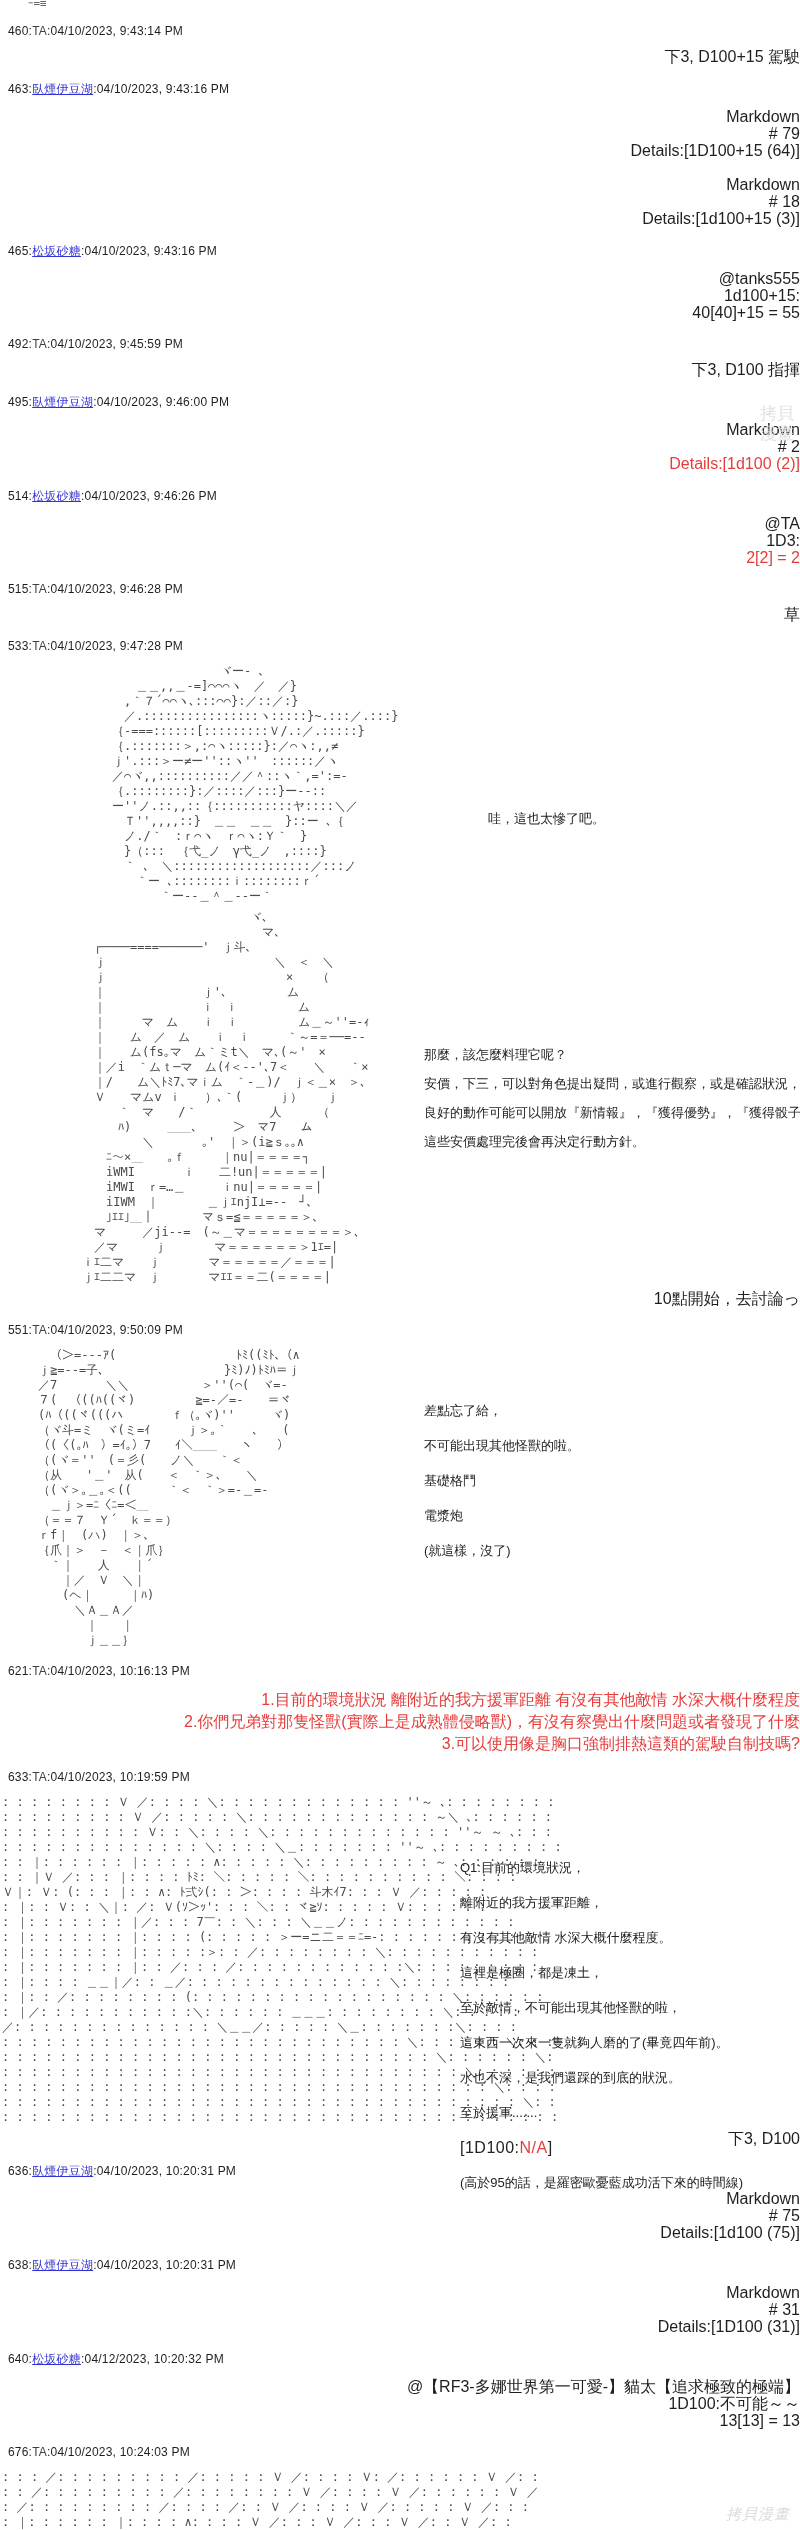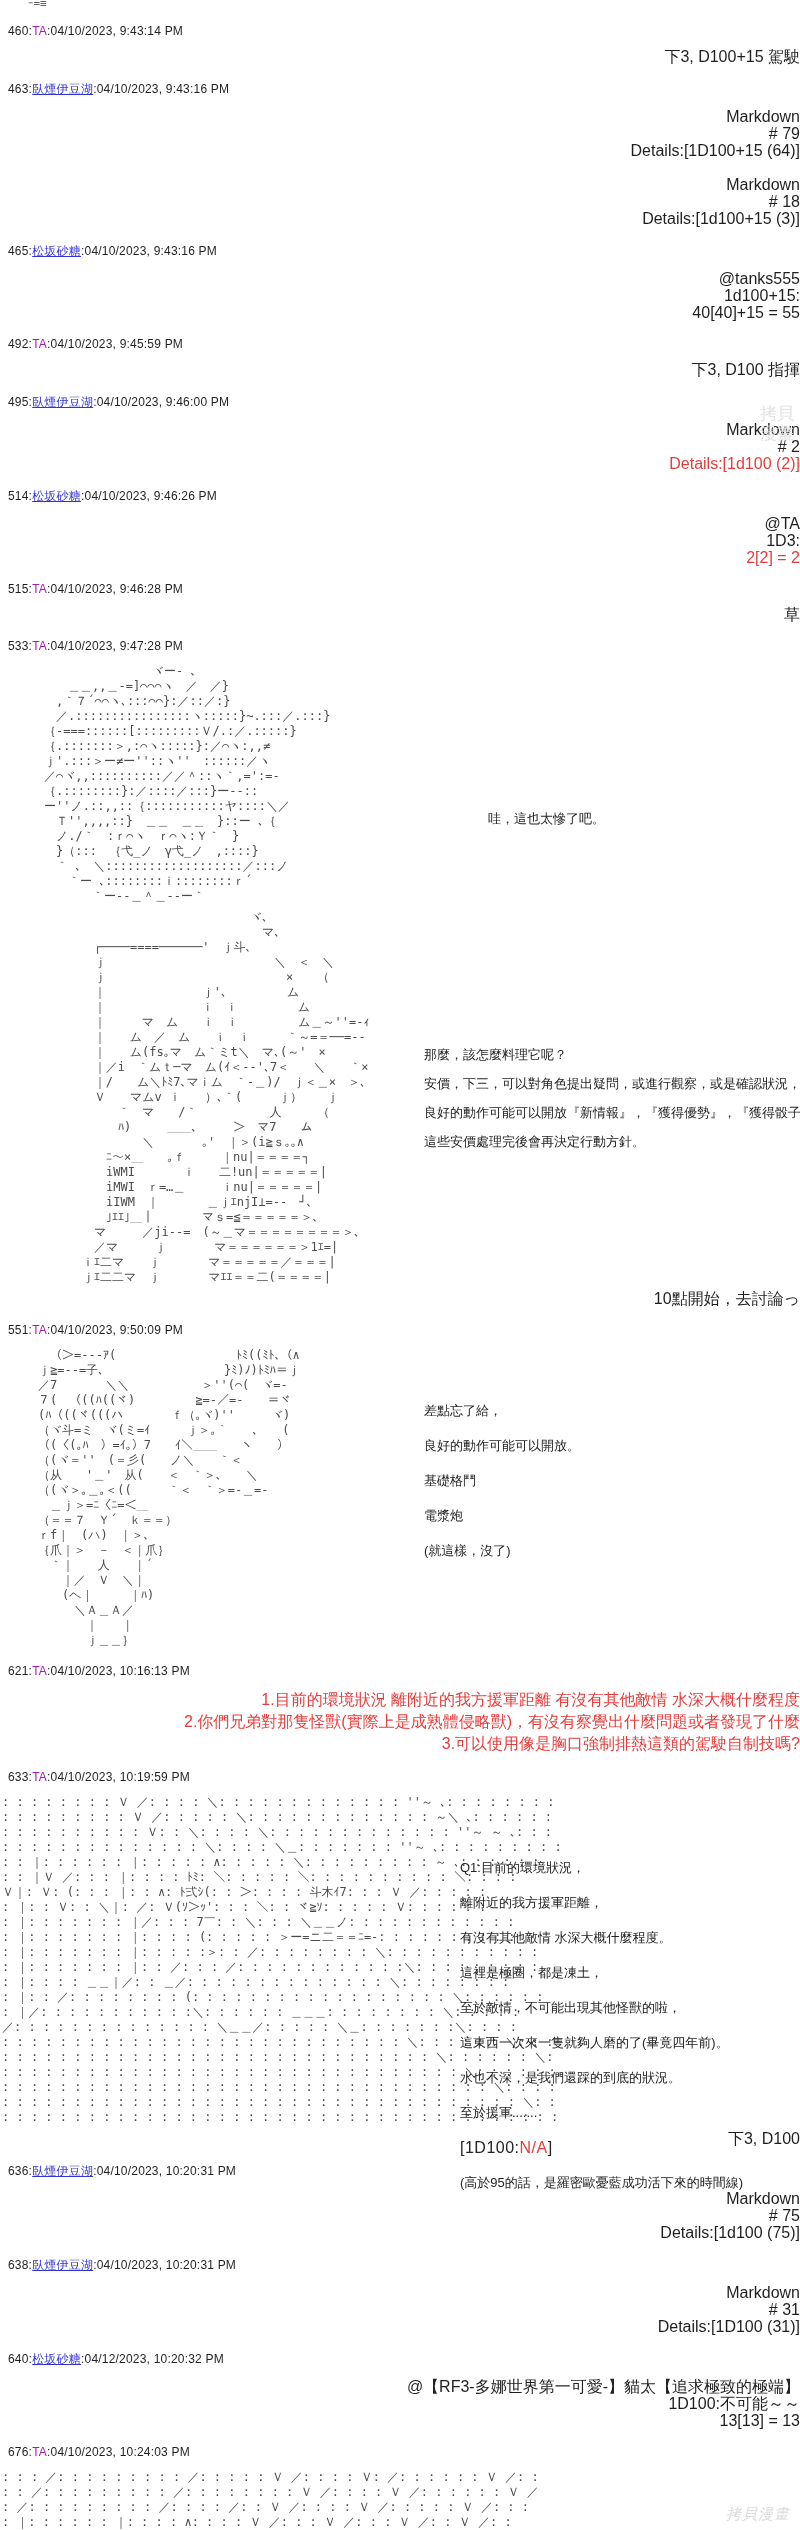--- a/index.html
+++ b/index.html
@@ -1,28 +1,28 @@
 <!DOCTYPE html>
 <html><head>
 <meta charset="utf-8">
 <style>
   html,body{margin:0;padding:0;background:#ffffff;}
   body{font-family:"Liberation Sans",sans-serif;color:#1f1f1f;}
   .page{position:relative;width:800px;height:2530px;overflow:hidden;background:#fff;}
   .top-remnant{font-family:"DejaVu Sans Mono",monospace;font-size:11px;color:#666;margin:0 0 2px 28px;line-height:8px;}
   .post{margin:0;}
   .post-header{font-size:12px;margin:16px 0 11px 8px;color:#1f1f1f;letter-spacing:0.2px;}
-  .author-green{color:#a21caf;}
+  .author-green{color:#404040;}
   .author-link{color:#3434d6;text-decoration:underline;cursor:pointer;}
   .post-line{font-size:16px;line-height:16px;margin:0 0 1px 18px;white-space:pre-wrap;text-align:right;}
   .post-line.red-note{line-height:21px;}
   .t-red{color:#e63c3c;}
   .aa-section{position:relative;}
   pre.aa{font-family:"DejaVu Sans Mono",monospace;font-size:12px;line-height:15px;color:#4a4a4a;margin:6px 0;white-space:pre;}
-  .aa1 pre.aa{margin-left:44px;}
+  .aa1 pre.aa{margin-left:112px;}
   .aa2 pre.aa{margin-left:70px;}
   .aa3 pre.aa{margin-left:26px;}
   .aa4 pre.aa,.aa5 pre.aa{margin-left:2px;font-size:12px;line-height:15px;}
   .dialogue{position:absolute;font-size:13px;color:#232323;}
   .dialogue p{margin:0 0 17px;white-space:nowrap;}
   .aa2 .dialogue p,.aa5 .dialogue p{margin-bottom:11px;}
   .dialogue p.gap-lg{margin-top:14px;}
   .dialogue p.gap-sm{margin-top:16px;}
   .dialogue p.big{font-size:16px;letter-spacing:0.5px;}
   .aa1 .dialogue{left:488px;top:146px;}
@@ -154,21 +154,21 @@
 　ｒf｜　(ハ)　｜＞､
 　｛爪｜＞　－　＜｜爪｝
 　　｀｜　　人　　｜´
 　　　｜／　Ｖ　＼｜
 　　　(ヘ｜　　　｜ﾊ)
 　　　　＼Ａ＿Ａ／
 　　　　　｜　　｜
 　　　　　ｊ＿＿｝</pre>
           <div class="dialogue">
             <p><span>差點忘了給，</span></p>
-            <p><span>良好的動作可能可以開放。</span></p>
+            <p><span>不可能出現其他怪獸的啦。</span></p>
             <p class="gap-lg"><span>基礎格鬥</span></p>
             <p><span>電漿炮</span></p>
             <p><span>(就這樣，沒了)</span></p>
           </div>
         </div>
       </div>
       <div class="post">
         <div class="post-header"><span>621:</span><span class="author-green">TA</span><span>:04/10/2023, 10:16:13 PM</span></div>
         <div class="post-line red-note"><span class="t-red">1.目前的環境狀況 離附近的我方援軍距離 有沒有其他敵情 水深大概什麼程度</span></div>
         <div class="post-line red-note"><span class="t-red">2.你們兄弟對那隻怪獸(實際上是成熟體侵略獸)，有沒有察覺出什麼問題或者發現了什麼</span></div>

